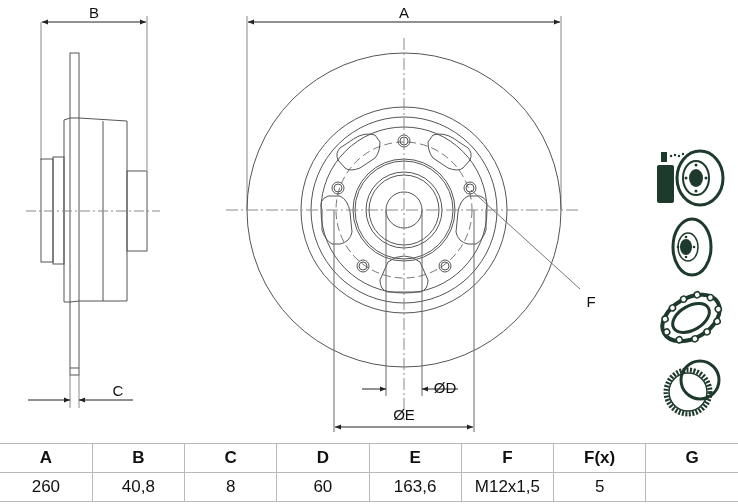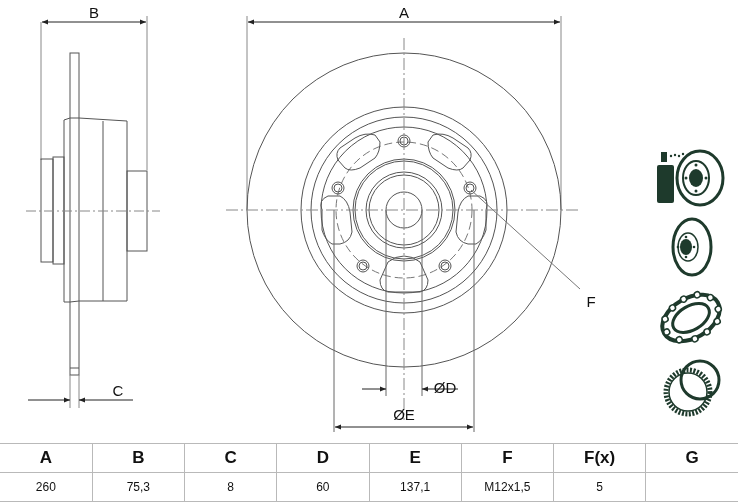--- a/index.html
+++ b/index.html
@@ -5,21 +5,21 @@
   html, body { margin: 0; padding: 0; background: #ffffff; }
   body { width: 738px; height: 504px; position: relative; overflow: hidden;
          font-family: "Liberation Sans", "DejaVu Sans", sans-serif; }
   #drawing { position: absolute; left: 0; top: 0; width: 738px; height: 440px; }
   .dim-label { font-family: "Liberation Sans", "DejaVu Sans", sans-serif; font-size: 15px; fill: #111; }
   #spec-table { position: absolute; left: 0; top: 443px; width: 738px;
                 border-collapse: collapse; table-layout: fixed; }
   #spec-table td { border: 1px solid #b9b9b9; text-align: center; color: #111;
                    height: 28px; padding: 0; }
   #spec-table tr.head td { font-weight: bold; font-size: 17px; }
-  #spec-table tr.vals td { font-size: 12px; }
+  #spec-table tr.vals td { font-size: 17px; }
   #spec-table td:first-child { border-left: none; }
   #spec-table td:last-child { border-right: none; }
 </style>
 </head>
 <body>
 
 <svg id="drawing" viewBox="0 0 738 440" xmlns="http://www.w3.org/2000/svg">
   <defs>
     <marker id="arr" viewBox="0 0 10 10" refX="10" refY="5" markerWidth="9" markerHeight="6" orient="auto-start-reverse" markerUnits="userSpaceOnUse">
       <path d="M0,1 L10,5 L0,9 z" fill="#222"></path>
@@ -175,22 +175,22 @@
     <td>B</td>
     <td>C</td>
     <td>D</td>
     <td>E</td>
     <td>F</td>
     <td>F(x)</td>
     <td>G</td>
   </tr>
   <tr class="vals">
     <td>260</td>
-    <td>75,3</td>
+    <td>40,8</td>
     <td>8</td>
     <td>60</td>
-    <td>137,1</td>
+    <td>163,6</td>
     <td>M12x1,5</td>
     <td>5</td>
     <td></td>
   </tr>
 </tbody>
   </table>
 
 </body></html>

